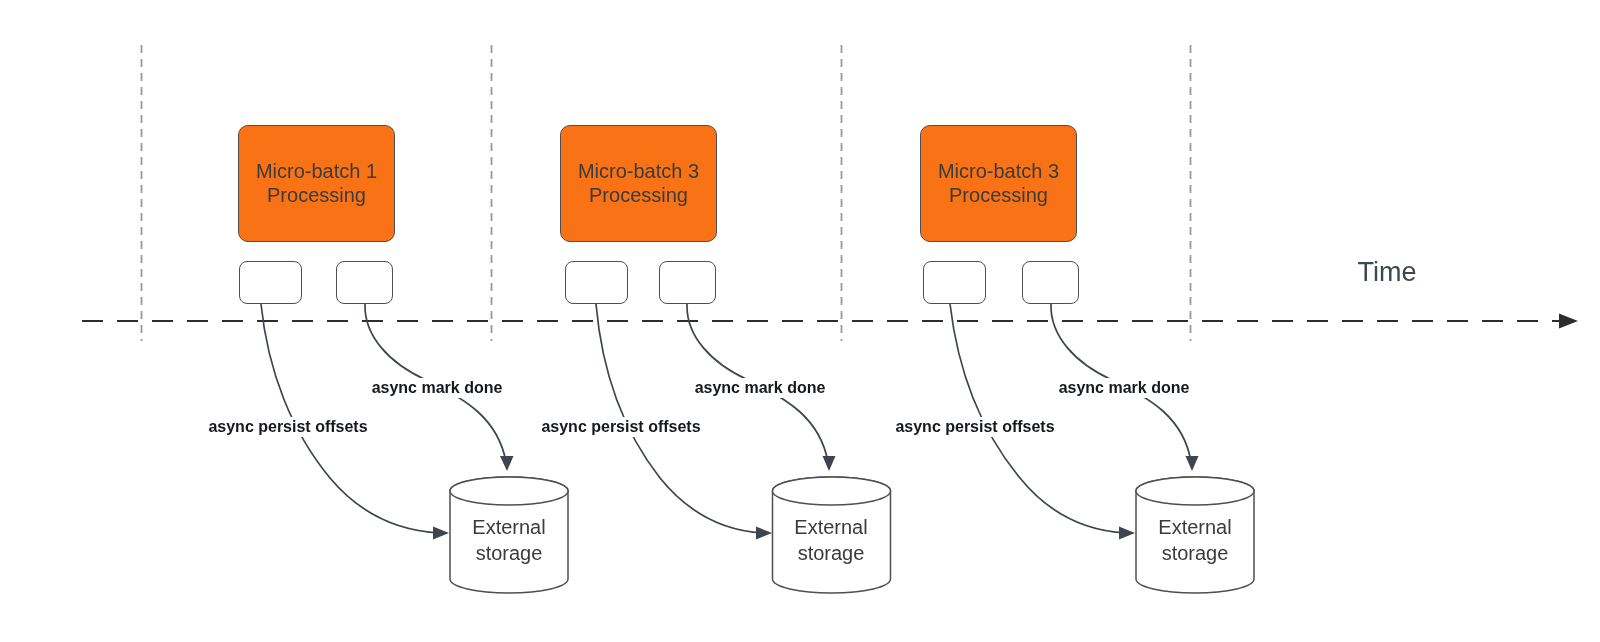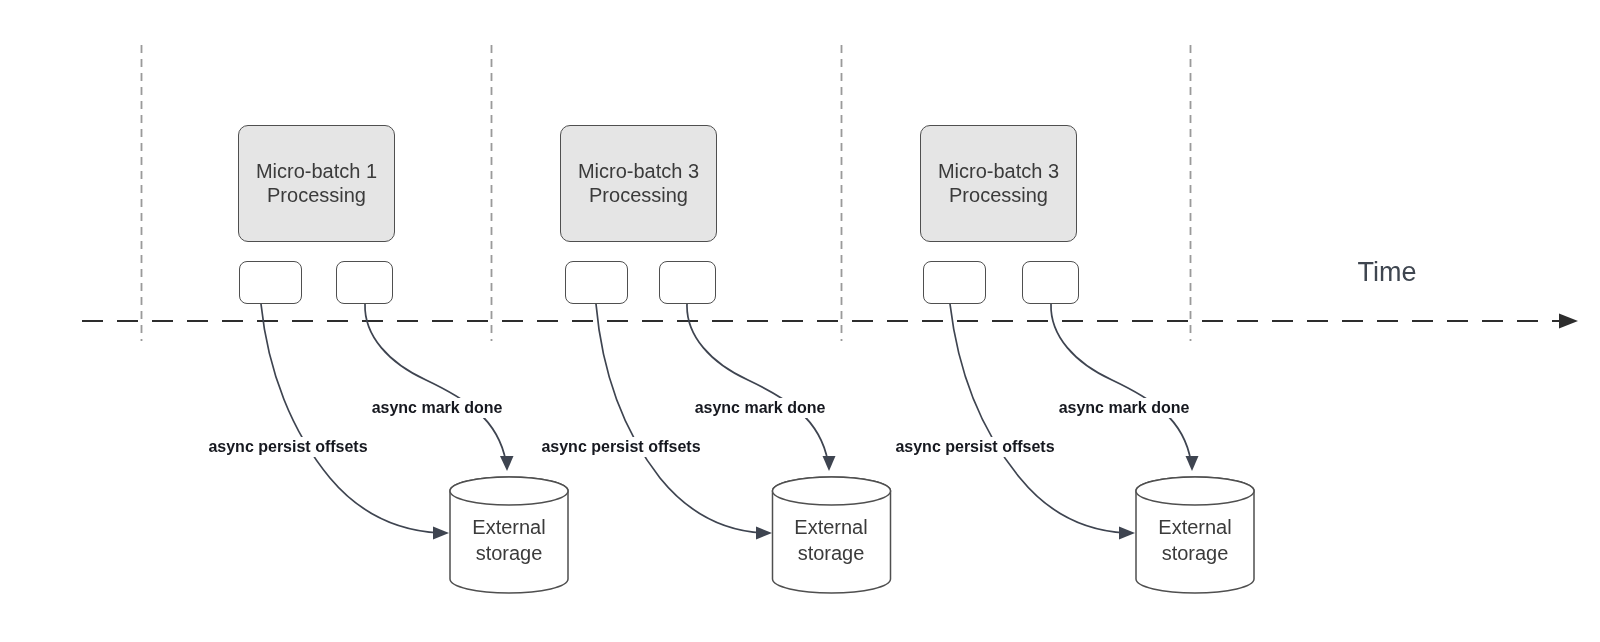--- a/index.html
+++ b/index.html
@@ -13,34 +13,34 @@
     --axis-label-text:#3f4650;
   }
   html,body{margin:0;padding:0;background:var(--background);}
   .stage{
     position:relative;width:1600px;height:642px;background:var(--background);
     font-family:"Liberation Sans", sans-serif;overflow:hidden;
   }
   .layer{position:absolute;left:0;top:0;}
   .batch-box{
     position:absolute;top:125px;width:157px;height:117px;box-sizing:border-box;
-    border:1.5px solid var(--shape-stroke);border-radius:10px;background:#e5e5e5;
+    border:1.5px solid var(--shape-stroke);border-radius:10px;background:#f97316;
     display:flex;flex-direction:column;align-items:center;justify-content:center;
     color:var(--box-text);font-size:20px;line-height:23.5px;text-align:center;
   }
   .mini-box{
     position:absolute;top:261px;height:43px;box-sizing:border-box;
     border:1.5px solid var(--shape-stroke);border-radius:8px;background:#fff;
   }
   .mini-a{width:63px;}
   .mini-b{width:57px;}
   .edge-label{
     position:absolute;transform:translate(-50%,-50%);
     background:#fff;padding:1px 3px;white-space:nowrap;
-    font-size:16px;font-weight:bold;color:var(--bold-label-text);margin-top:20px;
+    font-size:16px;font-weight:bold;color:var(--bold-label-text);
   }
   .storage-label{
     position:absolute;top:514px;width:104px;transform:translateX(-50%);
     text-align:center;color:var(--box-text);font-size:20px;line-height:26px;
   }
   .time-label{
     position:absolute;left:1387px;top:272px;transform:translate(-50%,-50%);
     font-size:27px;color:var(--axis-label-text);white-space:nowrap;
   }
   .line-text{display:block;}

